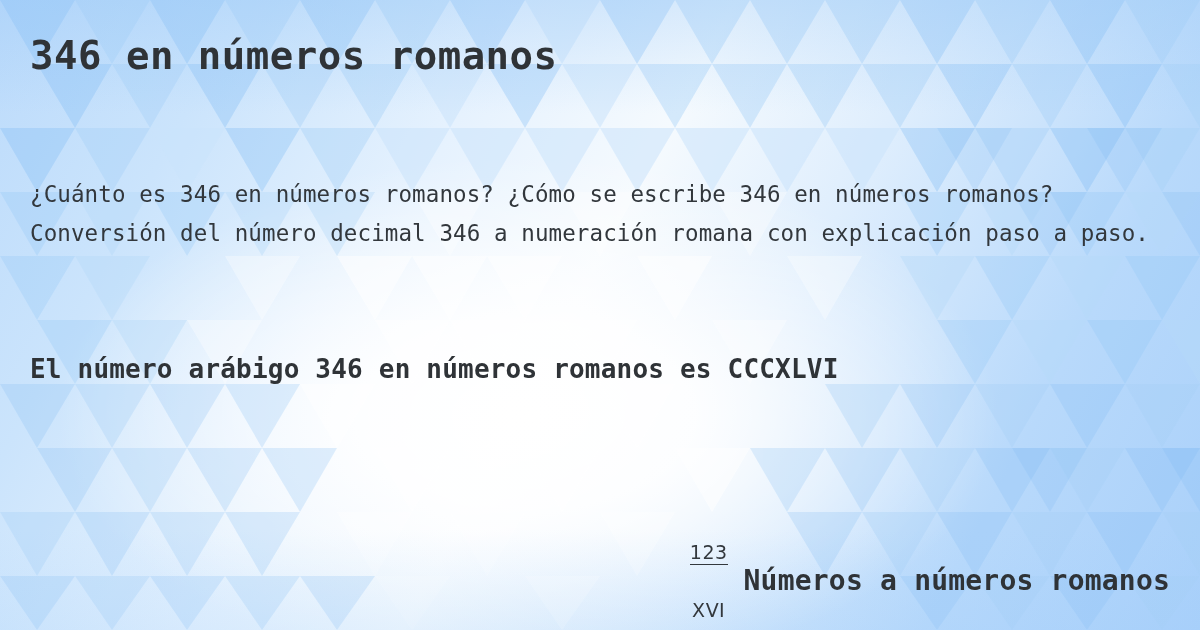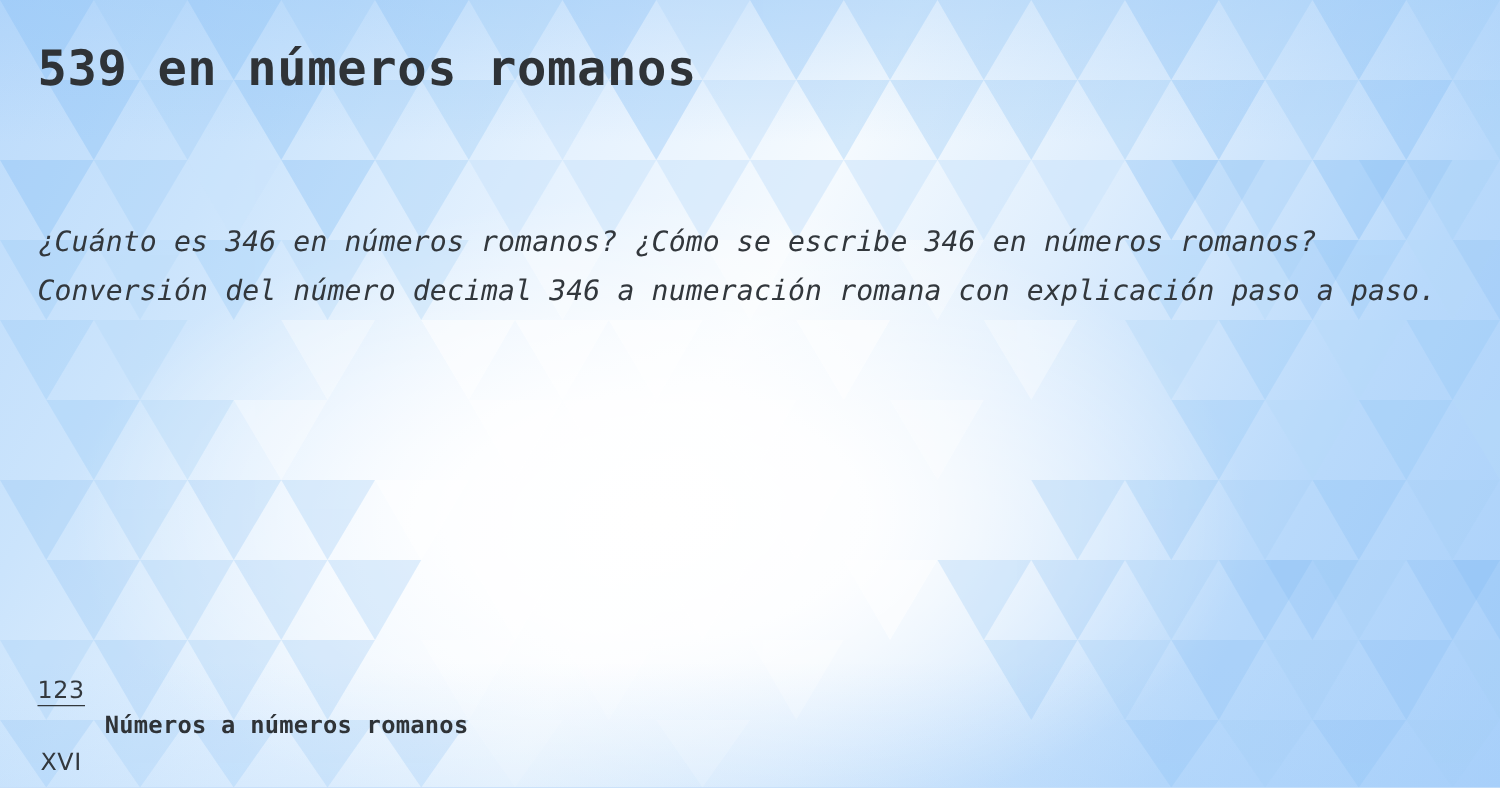--- a/index.html
+++ b/index.html
@@ -70,21 +70,20 @@
     position: absolute;
     left: 30px;
     top: 175px;
     width: 1140px;
     margin: 0;
     font-size: 22.5px;
     line-height: 39px;
     font-weight: 400;
     color: #32373c;
     letter-spacing: 0.1px;
-    font-style: italic;
   }
 
   .answer {
     position: absolute;
     left: 30px;
     top: 348px;
     width: 1130px;
     margin: 0;
     font-size: 26px;
     line-height: 42px;
@@ -97,21 +96,21 @@
   .footer {
     position: absolute;
     left: 0;
     right: 0;
     bottom: 22px;
     height: 56px;
     padding: 0 30px;
     box-sizing: border-box;
     display: flex;
     align-items: center;
-    justify-content: space-between;
+    justify-content: flex-end;
   }
   .brand-left {
     display: flex;
     align-items: center;
     gap: 16px;
   }
   .frac-icon {
     display: flex;
     flex-direction: column;
     align-items: center;
@@ -127,21 +126,21 @@
     padding-bottom: 2px;
     border-bottom: 1.5px solid #33383d;
   }
   .frac-den {
     font-size: 19px;
     letter-spacing: 0.5px;
     padding-top: 2px;
     margin-top: 34px;
   }
   .brand-label {
-    font-size: 19px;
+    font-size: 28px;
     font-weight: 700;
     color: #2f3337;
     letter-spacing: 0.2px;
     white-space: nowrap;
   }
 
   .brand-right {
     display: flex;
     align-items: center;
     gap: 6px;
@@ -321,24 +320,25 @@
         <polygon points="1162,448 1237,448 1200,512"></polygon>
         <polygon points="1012,448 1087,448 1050,512"></polygon>
       </g>
     </svg>
   </div>
 
   <div class="bg-layer bg-vig"></div>
 
   <div class="content">
 
-    <h1 class="page-title">539 en números romanos</h1>
+    <h1 class="page-title">346 en números romanos</h1>
 
     <p class="intro">¿Cuánto es 346 en números romanos? ¿Cómo se escribe 346 en números romanos? Conversión del número decimal 346 a numeración romana con explicación paso a paso.</p>
 
+    <p class="answer">El número arábigo 346 en números romanos es CCCXLVI</p>
 
     <div class="footer">
 
       <div class="brand-left">
         <div class="frac-icon">
           <span class="frac-num">123</span>
           <span class="frac-den">XVI</span>
         </div>
         <span class="brand-label">Números a números romanos</span>
       </div>

